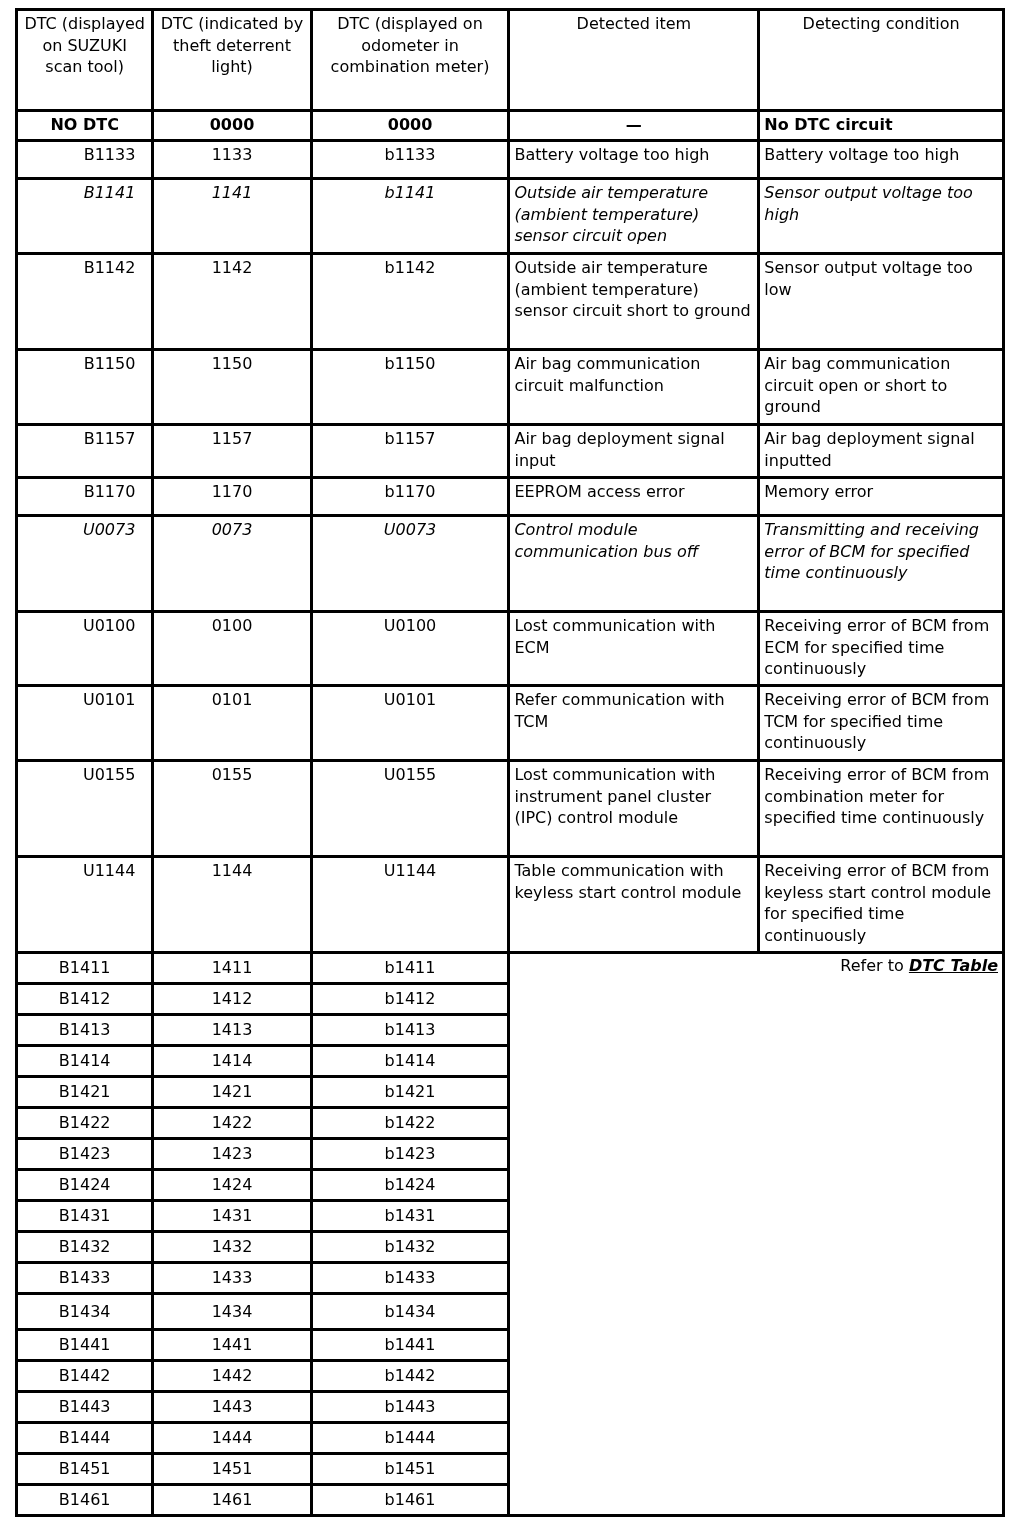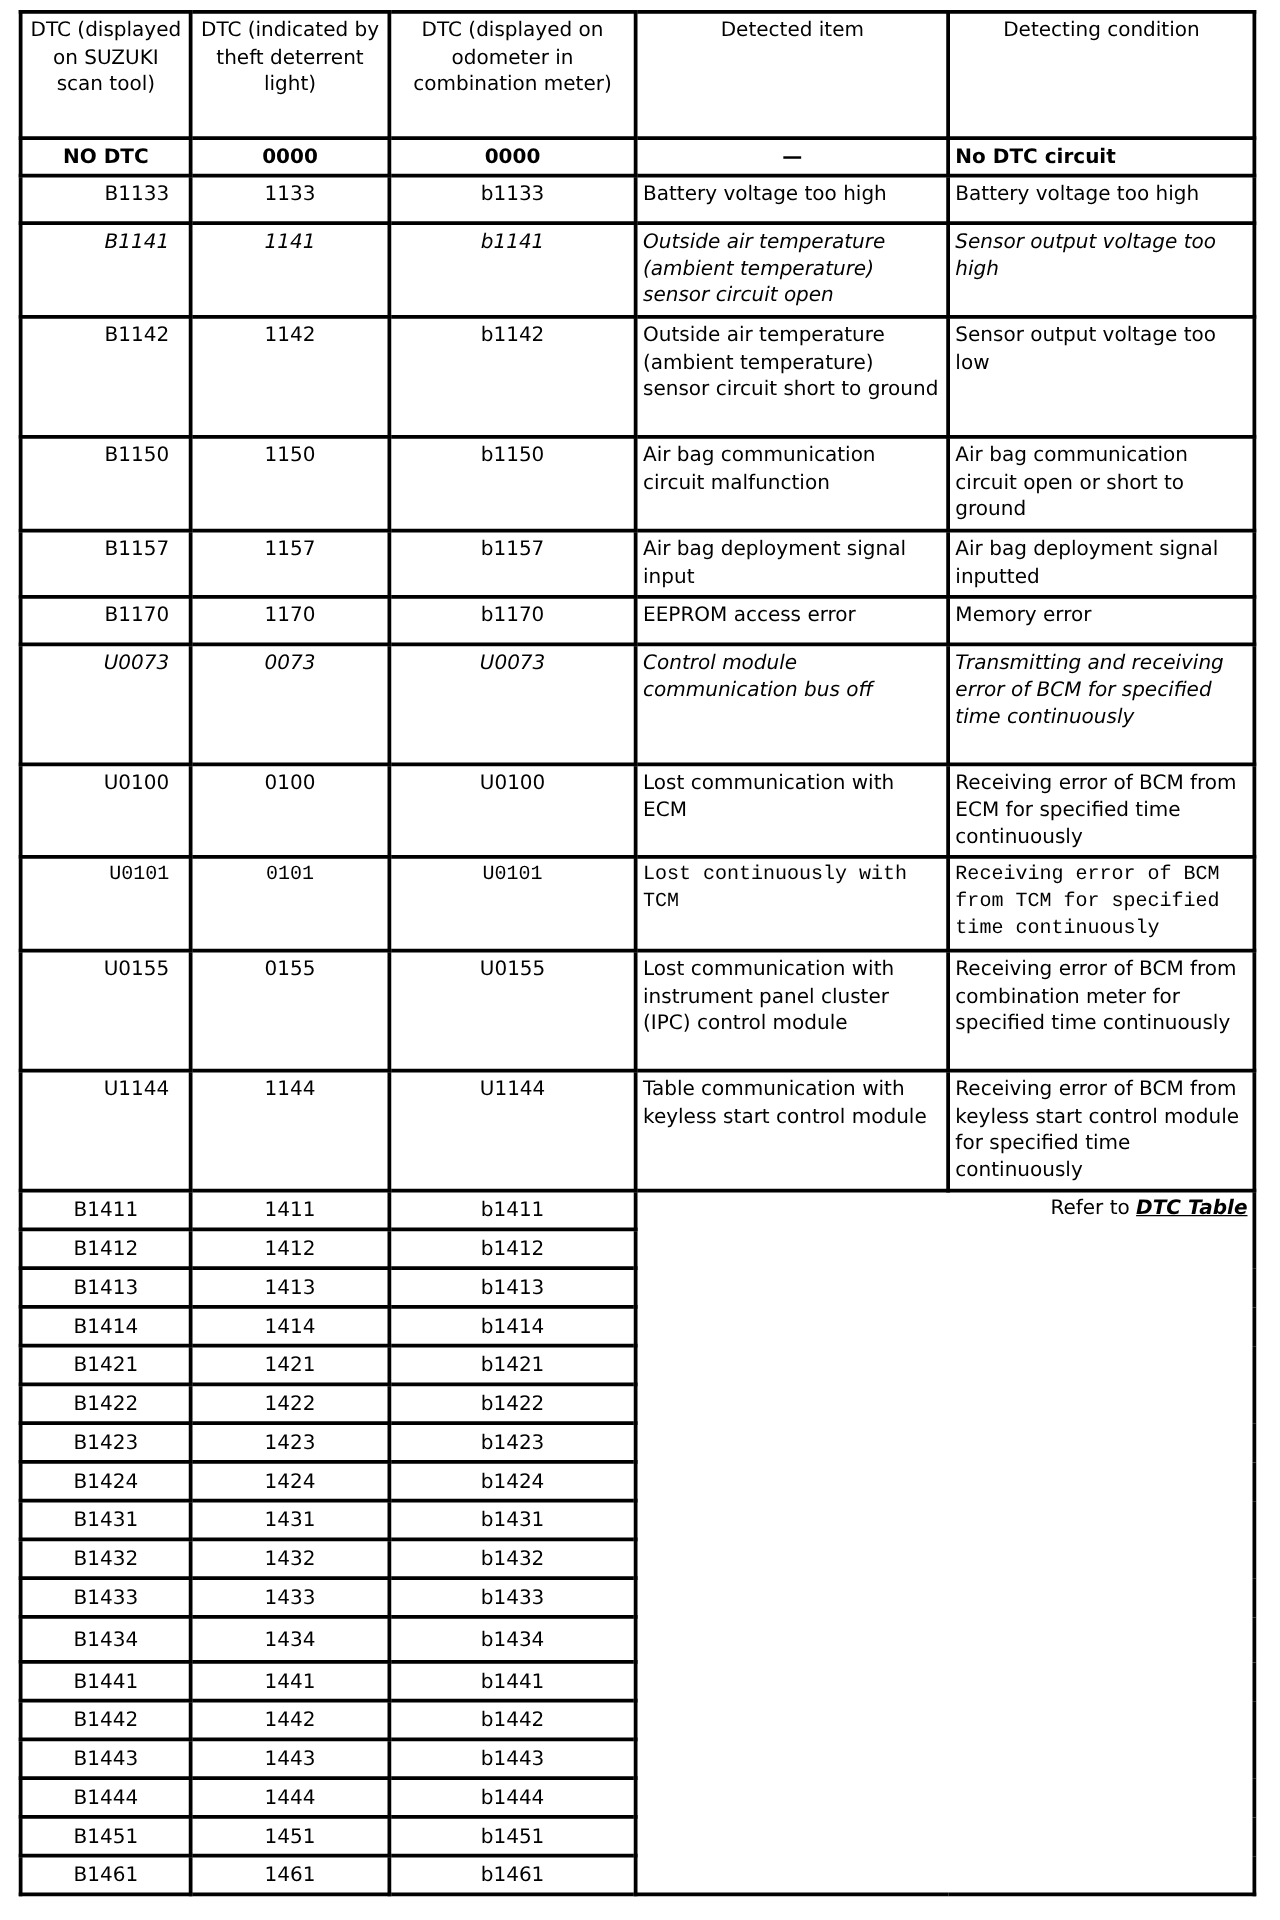--- a/index.html
+++ b/index.html
@@ -96,25 +96,25 @@
         <td class="">Control module communication bus off</td>
         <td class="">Transmitting and receiving error of BCM for specified time continuously</td>
       </tr>
       <tr style="height: 74px;">
         <td class="code">U0100</td>
         <td class="cen">0100</td>
         <td class="cen">U0100</td>
         <td class="">Lost communication with ECM</td>
         <td class="">Receiving error of BCM from ECM for specified time continuously</td>
       </tr>
-      <tr style="height: 75px; font-family: Liberation Mono, monospace;">
+      <tr style="height: 75px;">
         <td class="code">U0101</td>
         <td class="cen">0101</td>
         <td class="cen">U0101</td>
-        <td class="">Lost continuously with TCM</td>
+        <td class="">Refer communication with TCM</td>
         <td class="">Receiving error of BCM from TCM for specified time continuously</td>
       </tr>
       <tr style="height: 96px;">
         <td class="code">U0155</td>
         <td class="cen">0155</td>
         <td class="cen">U0155</td>
         <td class="">Lost communication with instrument panel cluster (IPC) control module</td>
         <td class="">Receiving error of BCM from combination meter for specified time continuously</td>
       </tr>
       <tr style="height: 96px;">

